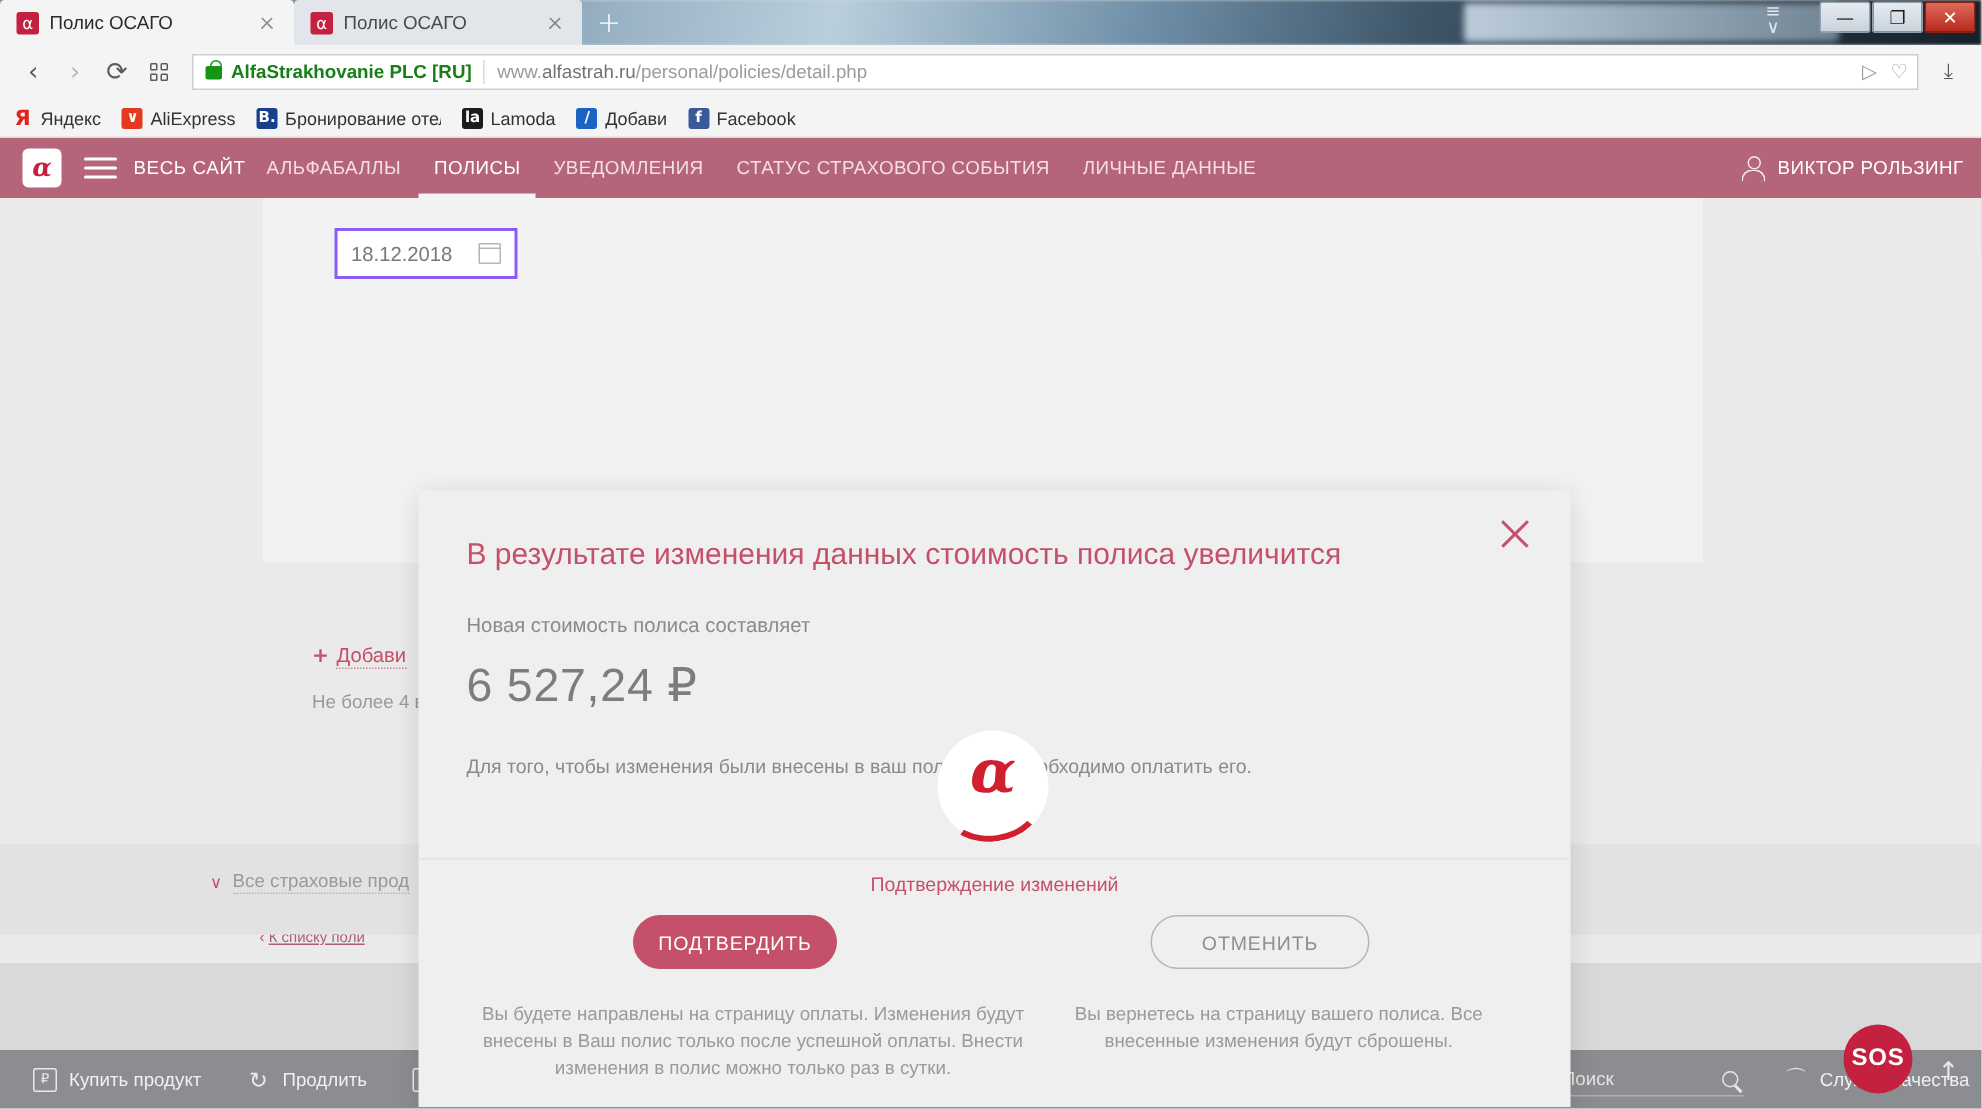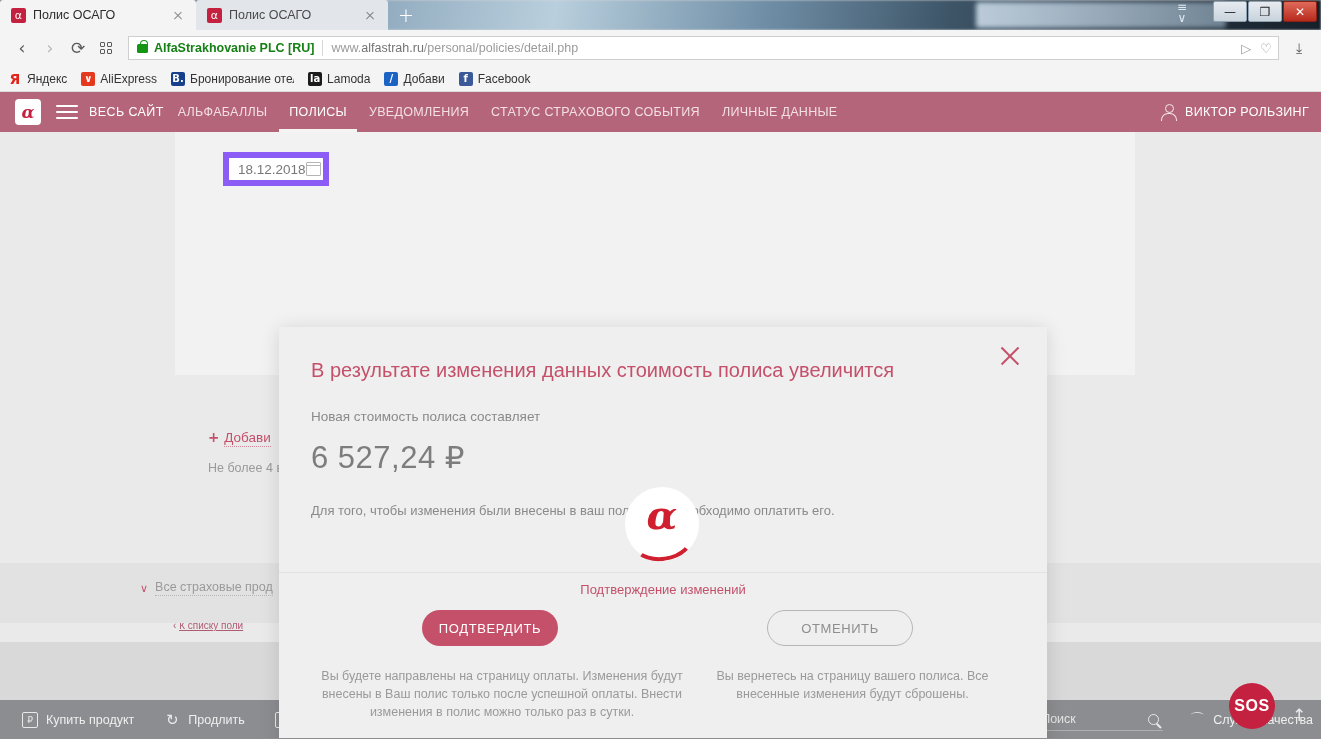--- a/index.html
+++ b/index.html
@@ -185,21 +185,21 @@
   .content-card {
     position: absolute; left: 175px; top: 0px; width: 960px; height: 243px;
     background: #f2f2f2;
   }
   .field-row {
     position: absolute; left: 48px; top: 20px; width: 860px;
     display: flex; align-items: flex-start; justify-content: space-between;
   }
   .field-label { font-size: 13.5px; color: #8e8e8e; line-height: 20px; max-width: 330px; }
   .date-input {
-    width: 106px; height: 34px; background: #fff; border: 6px solid #8b5cf6;
+    width: 122px; height: 34px; background: #fff; border: 2px solid #8b5cf6;
     display: flex; align-items: center; justify-content: space-between;
     padding: 0 9px; font-size: 13.5px; color: #787878;
   }
   .cal-ico {
     width: 15px; height: 14px; border: 1.3px solid #b5b5b5; border-radius: 1px;
     position: relative; flex: 0 0 auto;
   }
   .cal-ico:before {
     content: ""; position: absolute; left: -1px; right: -1px; top: 2px;
     height: 1.3px; background: #b5b5b5;

